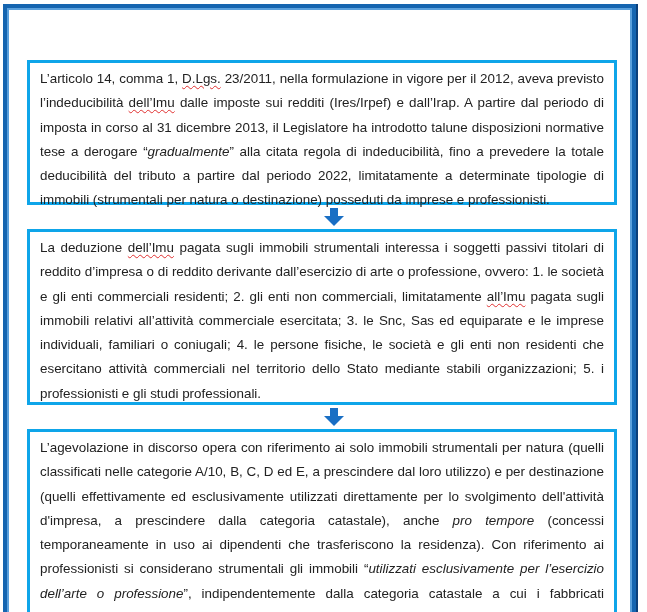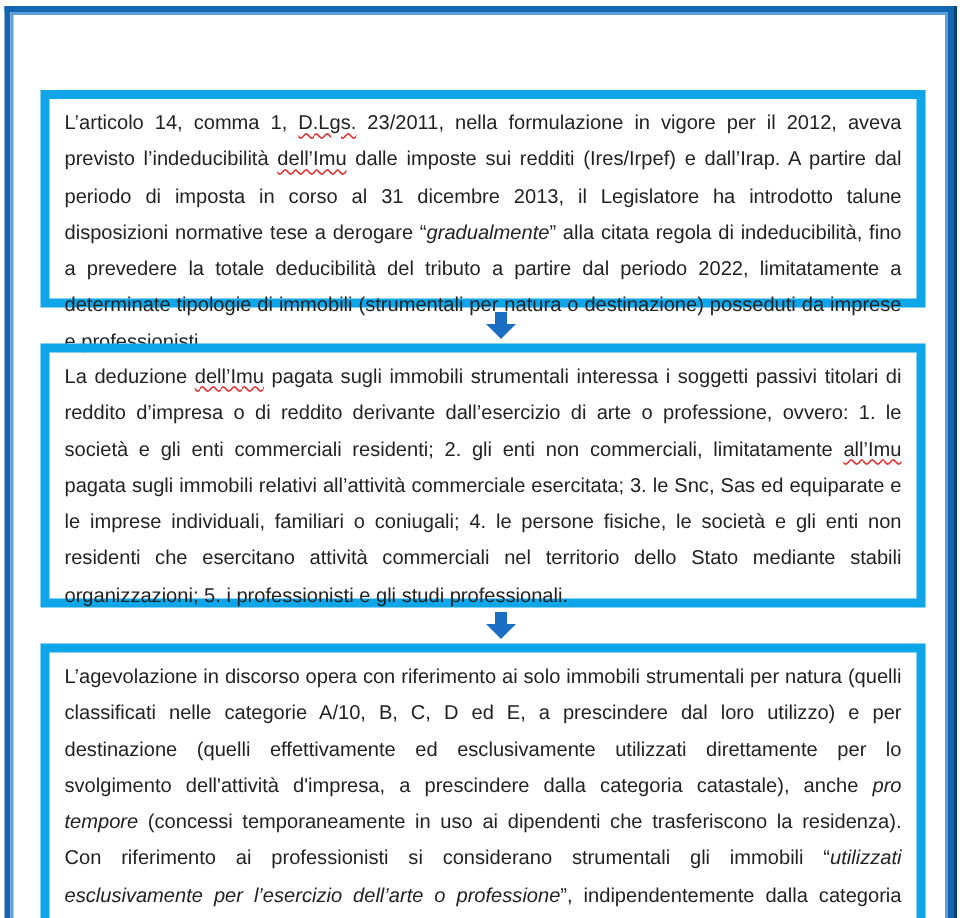--- a/index.html
+++ b/index.html
@@ -12,21 +12,21 @@
     background: #ffffff;
     box-sizing: border-box;
   }
   .title {
     position: absolute; left: 0; right: 0; top: 8px;
     text-align: center; color: #1976c8; font-weight: bold;
     font-size: 17px; letter-spacing: 0px;
   }
   .box {
     position: absolute; left: 20px; width: 590px;
-    border: 6px solid #0ea5e9; box-sizing: border-box;
+    border: 3px solid #0ea5e9; box-sizing: border-box;
     padding: 4px 10px 2px 10px;
     font-size: 13.4px; line-height: 24.3px; color: #222;
     text-align: justify; text-align-last: left;
     font-family: "Liberation Sans", sans-serif;
   }
   .box1 { top: 52px; height: 145px; }
   .box2 { top: 221px; height: 176px; }
   .box3 { top: 421px; height: 200px; }
   .arrow { position: absolute; left: 316px; width: 22px; height: 18px; }
   .arrow1 { top: 200px; }

